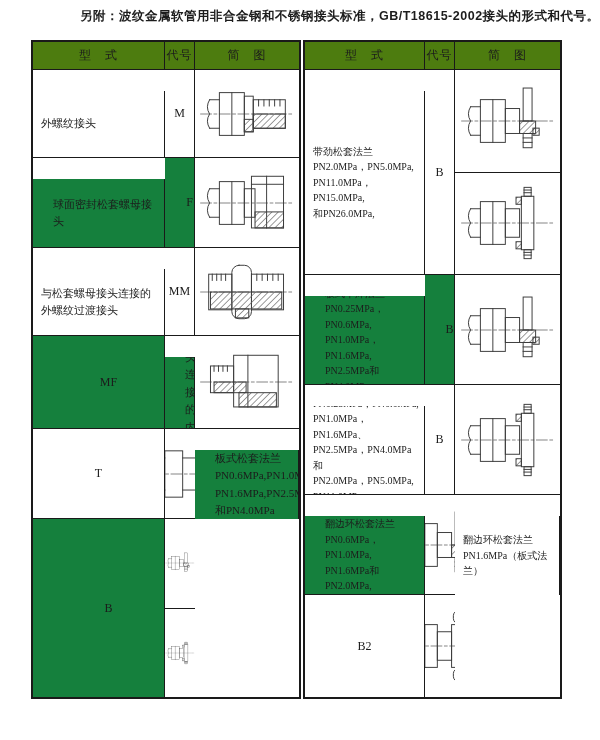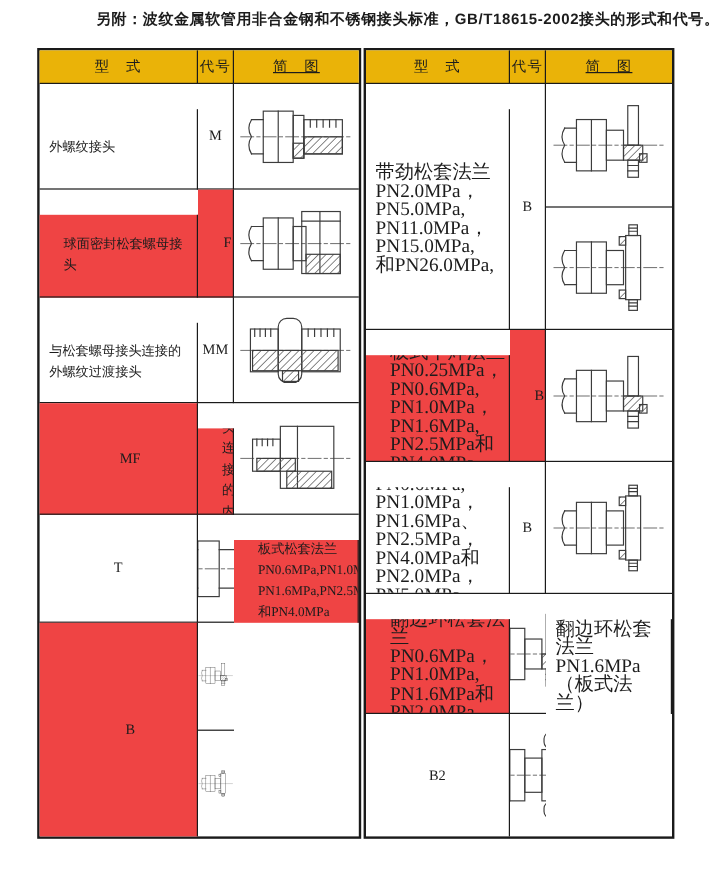--- a/index.html
+++ b/index.html
@@ -15,38 +15,38 @@
     margin-left:34px;
   }
   .tbl{
     position:absolute;top:40px;display:grid;
     border:2px solid #1a1a1a;background:#ffffff;box-sizing:content-box;
   }
   .c{
     border-right:1.5px solid #1a1a1a;border-bottom:1.5px solid #1a1a1a;
     box-sizing:border-box;overflow:hidden;
   }
-  .c.lc{border-right:none;text-decoration:underline;}
+  .c.lc{border-right:none;}
   .c.lr{border-bottom:none;}
   .th{
-    background:#eab308;display:flex;align-items:center;justify-content:center;
+    background:#4d7c0f;display:flex;align-items:center;justify-content:center;
     font-size:12px;letter-spacing:1px;
   }
   .type{
     display:flex;flex-direction:column;justify-content:center;
     padding:4px 3px 4px 8px;font-size:11px;line-height:17.5px;
     white-space:pre-line;
     margin-top:21px;
   }
-  .tblR .type{font-size:16px;line-height:15.5px;font-family:Liberation Serif, serif;}
+  .tblR .type{font-size:10px;line-height:15.5px;font-family:Liberation Serif, serif;}
   .code{
     display:flex;align-items:center;justify-content:center;
     font-size:12px;
   }
-  .alt{background:#ef4444;padding-left:20px;}
+  .alt{background:#15803d;padding-left:20px;}
   .diag{display:flex;align-items:center;justify-content:center;padding:0;}
   .diag.twin{flex-direction:column;align-items:stretch;}
   .dwrap{flex:1;display:flex;align-items:center;justify-content:center;min-height:0;}
   .dsep{border-bottom:1.5px solid #1a1a1a;}
 </style>
 </head>
 <body>
 
 <div class="title">另附：波纹金属软管用非合金钢和不锈钢接头标准，GB/T18615-2002接头的形式和代号。</div>
 

